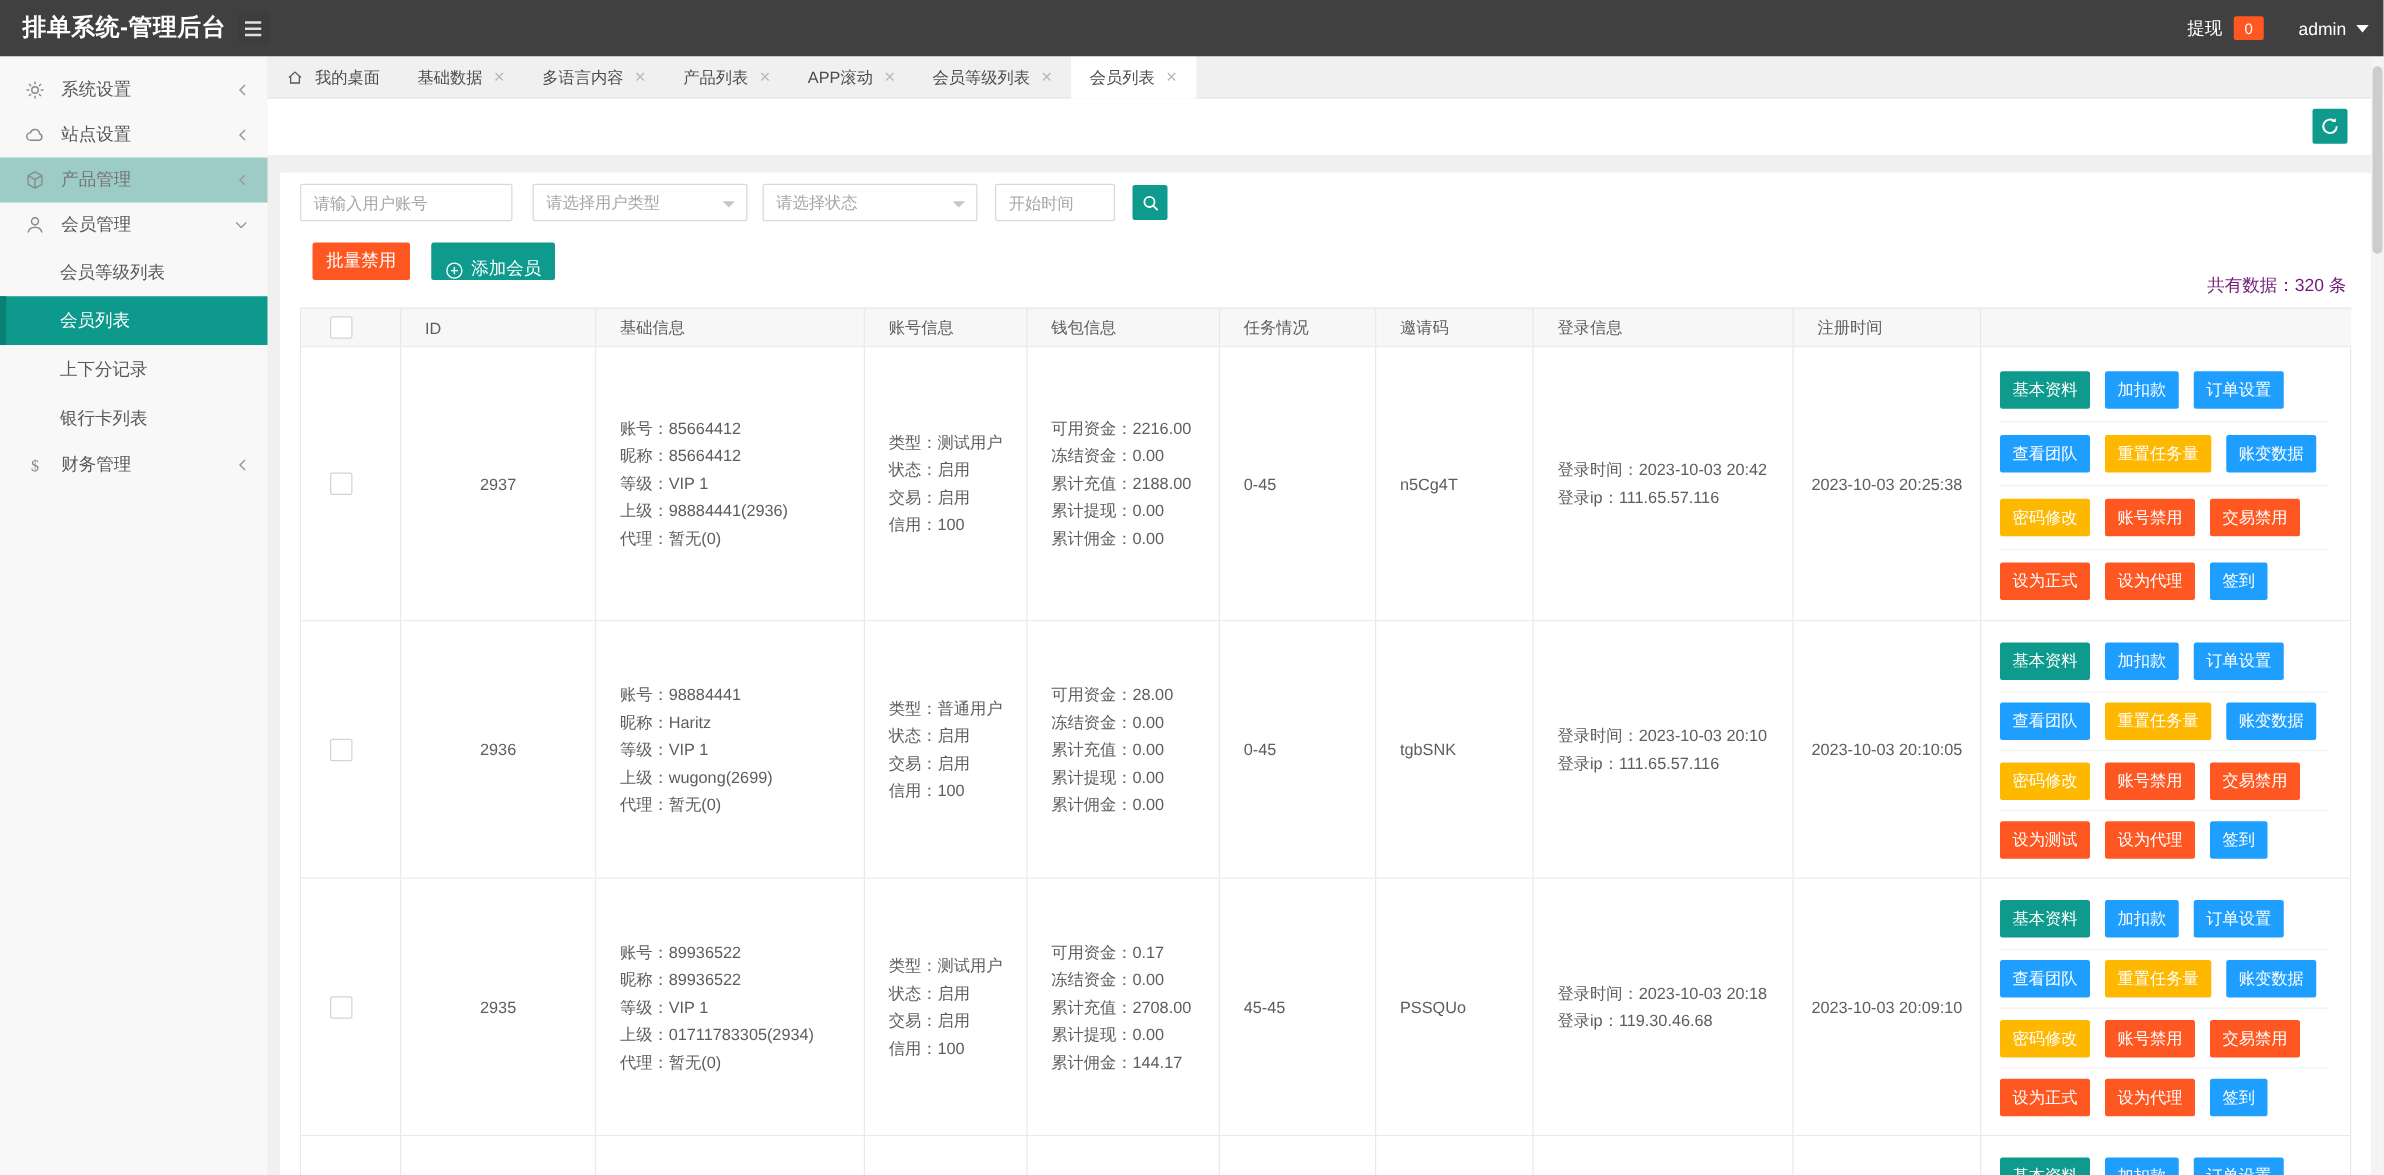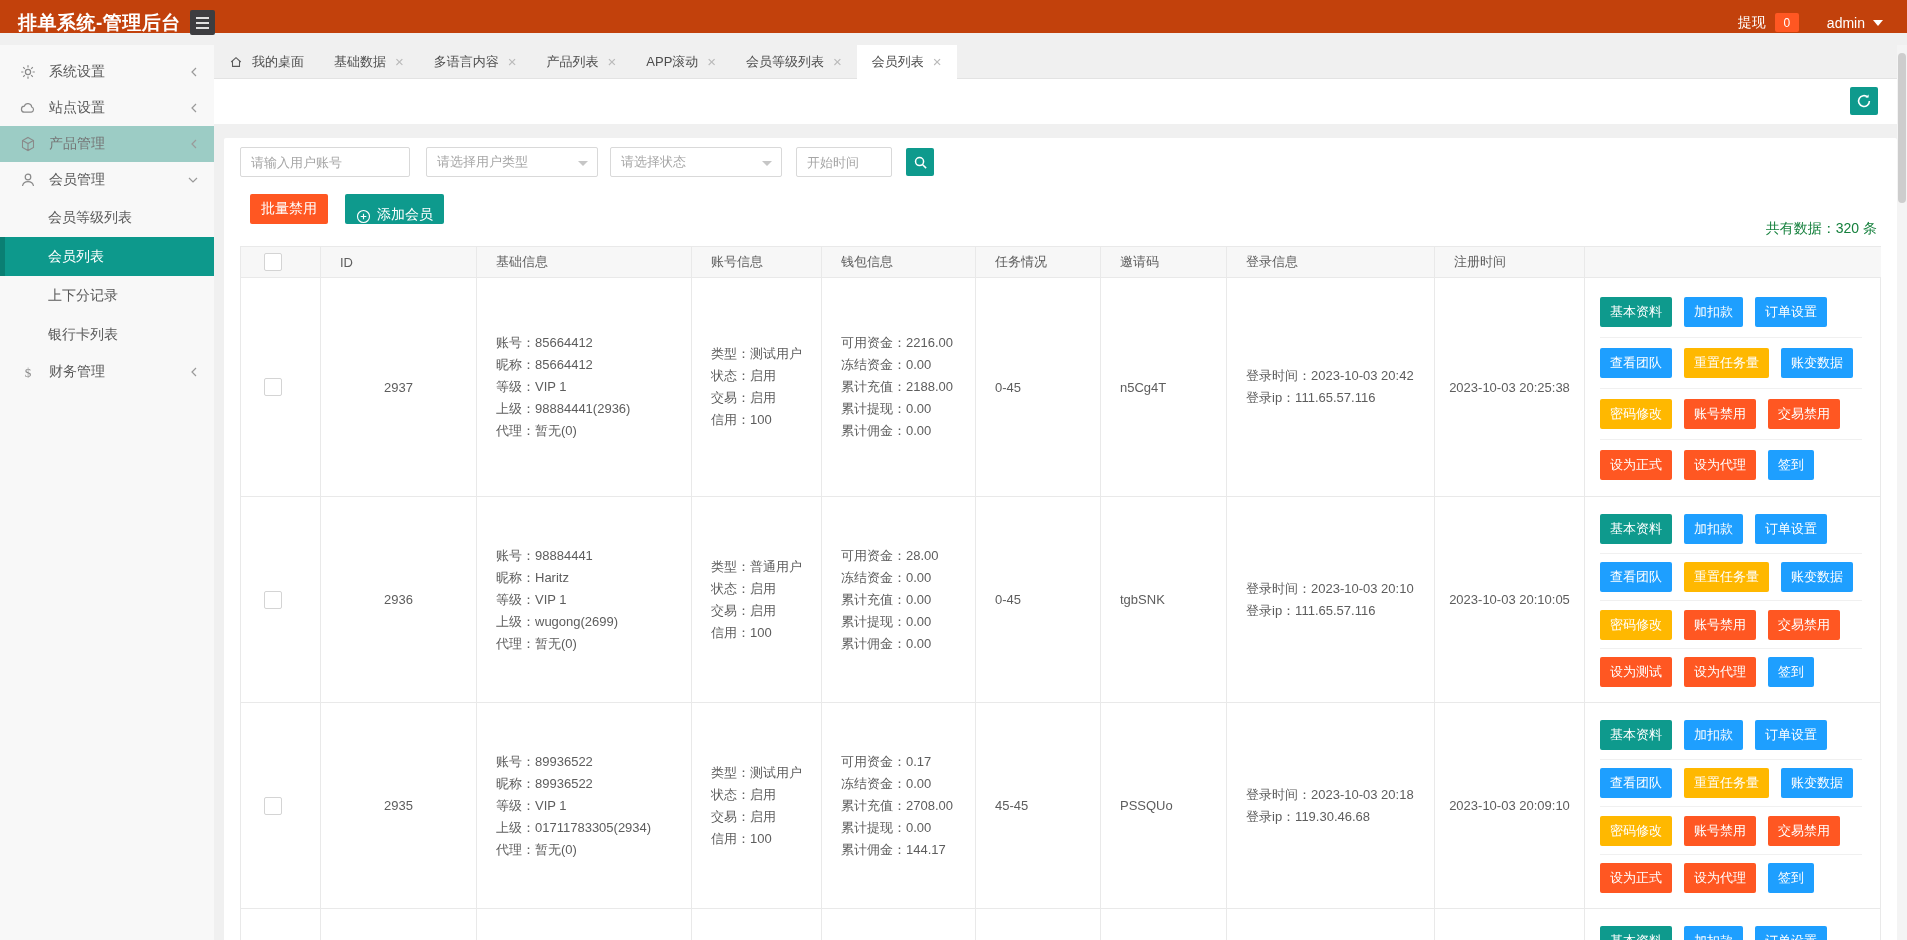--- a/index.html
+++ b/index.html
@@ -1,24 +1,24 @@
 <!DOCTYPE html>
 <html style="--teal: #0e9a8d; --blue: #1e9fff; --amber: #ffb800; --red: #ff5722; --sidebar-active: #0d998c; --sidebar-active-bar: #0a7f73; --sidebar-hl: #9cccc5;"><head>
 <meta charset="utf-8">
 <style>
   html,body{margin:0;padding:0;background:#f0f0f0;}
   #app{position:relative;width:1907px;height:940px;background:#f0f0f0;overflow:hidden;
        font-family:"Liberation Sans","DejaVu Sans",sans-serif;}
   
-  .topbar{position:absolute;left:0;top:0;width:100%;height:33px;background:#c2410c;z-index:5;}
+  .topbar{position:absolute;left:0;top:0;width:100%;height:45px;background:#404040;z-index:5;}
   .brand{position:absolute;left:18px;top:0;line-height:45px;color:#fff;font-size:19px;font-weight:bold;letter-spacing:.5px;}
   .burger{position:absolute;left:190px;top:10px;width:25px;height:25px;background:#3d3d40;border:none;border-radius:2px;
           display:flex;flex-direction:column;justify-content:center;align-items:center;gap:3px;cursor:pointer;padding:0;}
   .burger i{display:block;width:13px;height:2px;background:#e0e0e0;}
-  .top-right{position:absolute;right:24px;top:0;height:45px;display:flex;align-items:center;gap:28px;}
+  .top-right{position:absolute;right:12px;top:0;height:45px;display:flex;align-items:center;gap:28px;}
   .withdraw{display:flex;align-items:center;gap:9px;color:#fff;font-size:14px;cursor:pointer;}
   .badge{min-width:12px;height:19px;background:var(--red);color:#fff;font-size:12px;border-radius:2px;
          display:flex;align-items:center;justify-content:center;padding:0 6px;}
   .admin{display:flex;align-items:center;gap:8px;color:#fff;font-size:14px;cursor:pointer;}
   .caret{width:0;height:0;border-left:5px solid transparent;border-right:5px solid transparent;border-top:6px solid #fff;}
   
   .sidebar{position:absolute;left:0;top:45px;width:214px;height:895px;background:#f8f8f8;padding-top:9px;box-sizing:border-box;}
   .side-item{height:36px;display:flex;align-items:center;padding:0 16px 0 19px;color:#595959;font-size:14px;cursor:pointer;}
   .side-item .s-ico{width:17px;height:17px;margin-right:13px;display:flex;align-items:center;justify-content:center;}
   .side-item .s-label{flex:1;}
@@ -44,21 +44,21 @@
   .f-select{width:172px;height:30px;box-sizing:border-box;border:1px solid #d9d9d9;border-radius:2px;display:flex;align-items:center;
             padding:0 26px 0 10px;font-size:13px;color:#a6a6a6;position:relative;background:#fff;cursor:pointer;}
   .f-select.s1{margin-left:16px;} .f-select.s2{margin-left:12px;}
   .f-select .sc{position:absolute;right:9px;top:13px;width:0;height:0;border-left:5px solid transparent;border-right:5px solid transparent;border-top:5px solid #c6c6c6;}
   .search-btn{width:28px;height:28px;margin-left:14px;background:var(--teal);border:none;border-radius:2px;display:flex;align-items:center;justify-content:center;cursor:pointer;padding:0;}
   
   .bulkrow{display:flex;align-items:center;margin-top:17px;height:30px;}
   .btn-lg{height:30px;border:none;border-radius:2px;color:#fff;font-size:14px;padding:0 11px;cursor:pointer;display:flex;align-items:center;gap:6px;}
   .batch{background:var(--red);margin-left:10px;}
   .addm{background:var(--teal);margin-left:17px;align-items:flex-end;}
-  .summary{margin-left:auto;font-size:14px;color:#15803d;padding-right:4px;margin-top:40px;}
+  .summary{margin-left:auto;font-size:14px;color:#701a75;padding-right:4px;margin-top:40px;}
   
   .table{margin-top:22px;border-left:1px solid #e9e9e9;}
   .thead,.trow{display:grid;grid-template-columns:80px 156px 215px 130px 154px 125px 126px 208px 150px minmax(0,1fr);}
   .thead{background:#f7f7f7;border-top:1px solid #e9e9e9;border-bottom:1px solid #e9e9e9;height:30px;}
   .hcell{display:flex;align-items:center;padding-left:19px;font-size:13px;color:#5e5e5e;border-right:1px solid #e9e9e9;box-sizing:border-box;}
   .hcell.cb,.cell.cb{padding-left:23px;}
   .trow{border-bottom:1px solid #e9e9e9;background:#fff;height:205px;}
   .trow.first{height:218px;}
   .cell{border-right:1px solid #e9e9e9;display:flex;align-items:center;padding-left:19px;font-size:13px;color:#5d5d5d;box-sizing:border-box;overflow:hidden;}
   .cell.center{justify-content:center;padding-left:0;}

